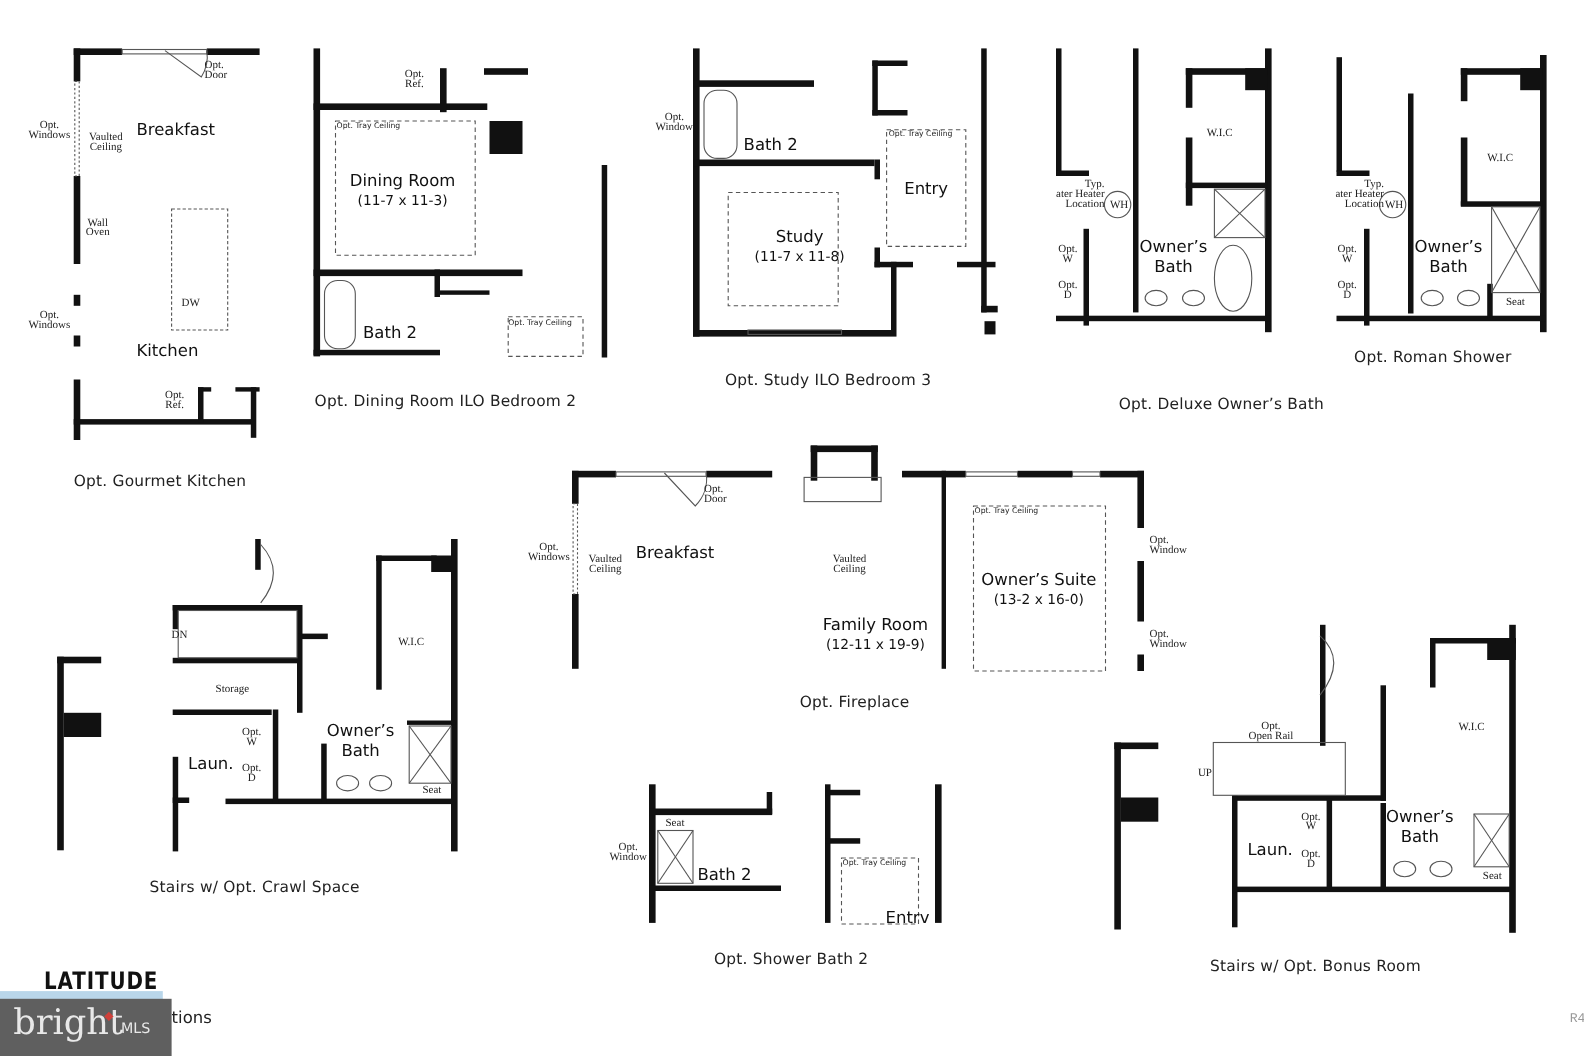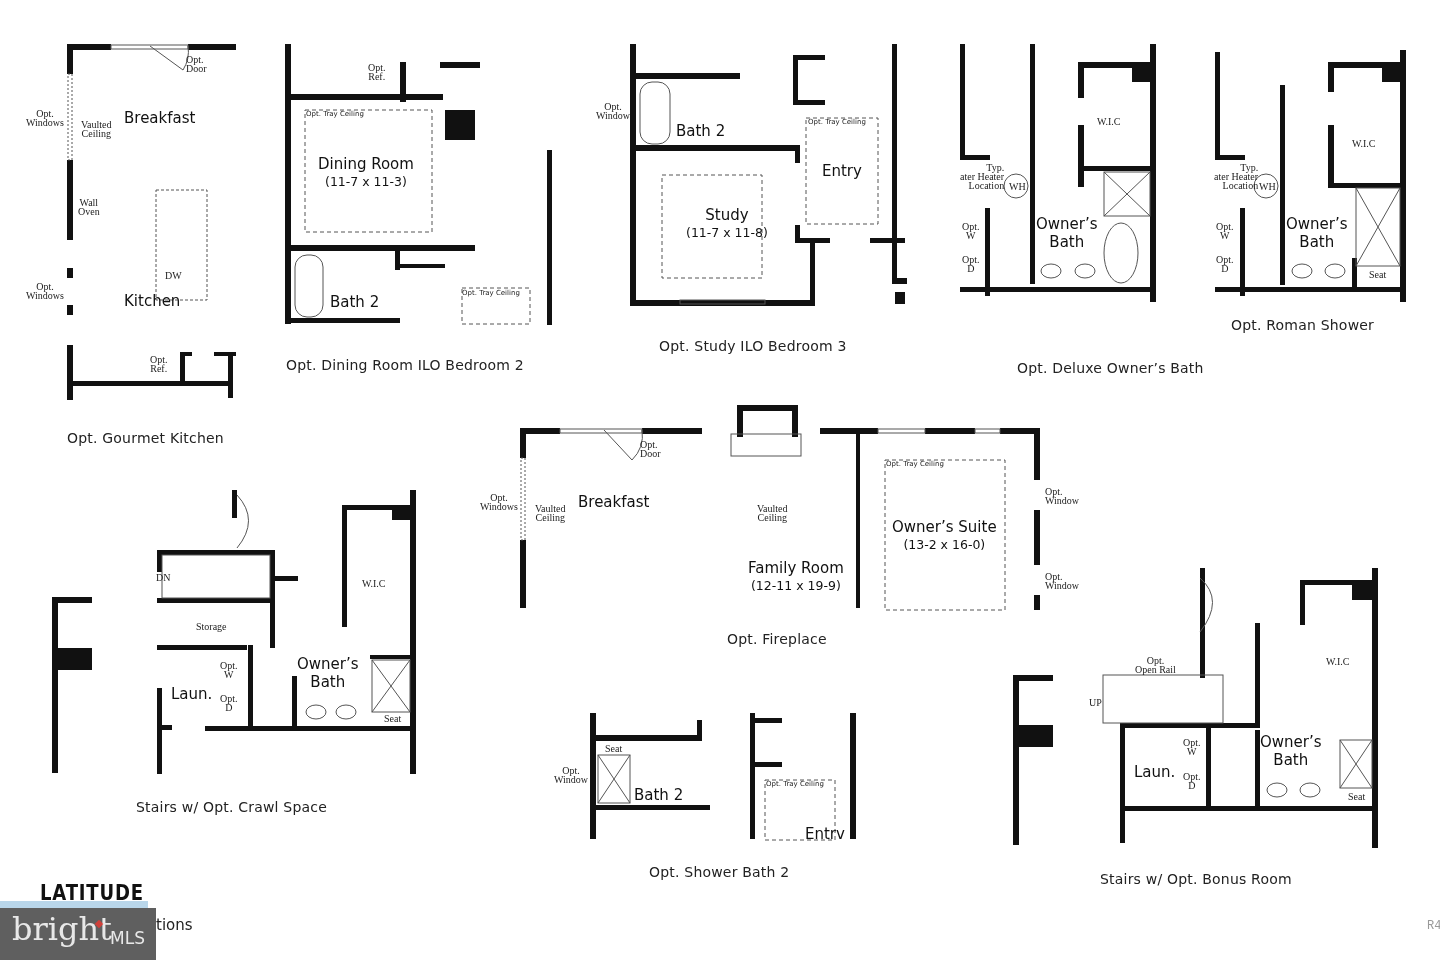--- a/index.html
+++ b/index.html
@@ -7,21 +7,21 @@
   svg{position:absolute;left:0;top:0;}
   .cap{position:absolute;font-family:"DejaVu Sans",sans-serif;font-size:14px;color:#222;white-space:nowrap;letter-spacing:0.2px;}
   .room{position:absolute;font-family:"DejaVu Sans",sans-serif;font-size:15px;color:#111;text-align:center;line-height:18px;white-space:nowrap;}
   .dim{font-size:12.5px;display:block;}
   .small{position:absolute;font-family:Liberation Serif, serif;font-size:10px;color:#222;text-align:center;line-height:9px;white-space:nowrap;}
   .tiny{position:absolute;font-family:"DejaVu Sans",sans-serif;font-size:7px;color:#222;white-space:nowrap;}
   .latitude{position:absolute;left:40px;top:880px;font-family:"DejaVu Sans",sans-serif;font-weight:bold;font-size:22px;letter-spacing:1px;color:#111;transform:scaleX(0.82);transform-origin:left top;}
   .lat-bar{position:absolute;left:0;top:901px;width:148px;height:8px;background:#b9d6ea;}
   .bright{position:absolute;left:0;top:908px;width:156px;height:52px;background:#5f5f5f;}
   .bright-word{position:absolute;left:12px;top:910px;font-family:"DejaVu Serif",serif;font-size:32px;color:#e8e8e8;}
-  .bright-mls{position:absolute;left:110px;top:928px;font-family:"DejaVu Sans",sans-serif;font-size:17px;color:#e8e8e8;}
+  .bright-mls{position:absolute;left:110px;top:928px;font-family:"DejaVu Sans",sans-serif;font-size:13px;color:#e8e8e8;}
   .bright-dot{position:absolute;left:96px;top:921px;width:6px;height:6px;background:#d0403a;transform:rotate(45deg);}
   .options-title{position:absolute;left:156px;top:916px;font-family:"DejaVu Sans",sans-serif;font-size:15px;color:#222;}
   .rev{position:absolute;left:1427px;top:919px;font-family:Liberation Mono, monospace;font-size:12px;color:#999;}
 </style>
 </head>
 <body>
 
 <svg width="1440" height="960" viewBox="0 0 1440 960">
   <g fill="#111" stroke="none">
 
@@ -204,21 +204,21 @@
     <rect x="295" y="255" width="28" height="62" rx="12"></rect>
 
     <path d="M150 46 L183 70 A35 35 0 0 0 188 46"></path>
     <path d="M604 430 L632 460 A35 35 0 0 0 642 430"></path>
     <path d="M237 548 Q260 520 237 495"></path>
     <path d="M1200 632 Q1225 600 1200 578"></path>
   </g>
 </svg>
 
 <div class="room" style="left:124px;top:109px;">Breakfast</div>
-<div class="room" style="left:124px;top:292px;">Kitchen</div>
+<div class="room" style="left:124px;top:310px;">Kitchen</div>
 <div class="small" style="left:186px;top:55px;text-align:left;"><span>Opt.</span><br><span>Door</span></div>
 <div class="small" style="left:26px;top:109px;"><span>Opt.</span><br><span>Windows</span></div>
 <div class="small" style="left:81px;top:120px;"><span>Vaulted</span><br><span>Ceiling</span></div>
 <div class="small" style="left:78px;top:198px;"><span>Wall</span><br><span>Oven</span></div>
 <div class="small" style="left:165px;top:271px;">DW</div>
 <div class="small" style="left:26px;top:282px;"><span>Opt.</span><br><span>Windows</span></div>
 <div class="small" style="left:150px;top:355px;"><span>Opt.</span><br><span>Ref.</span></div>
 <div class="cap" style="left:67px;top:430px;">Opt. Gourmet Kitchen</div>
 
 <div class="small" style="left:368px;top:63px;"><span>Opt.</span><br><span>Ref.</span></div>

